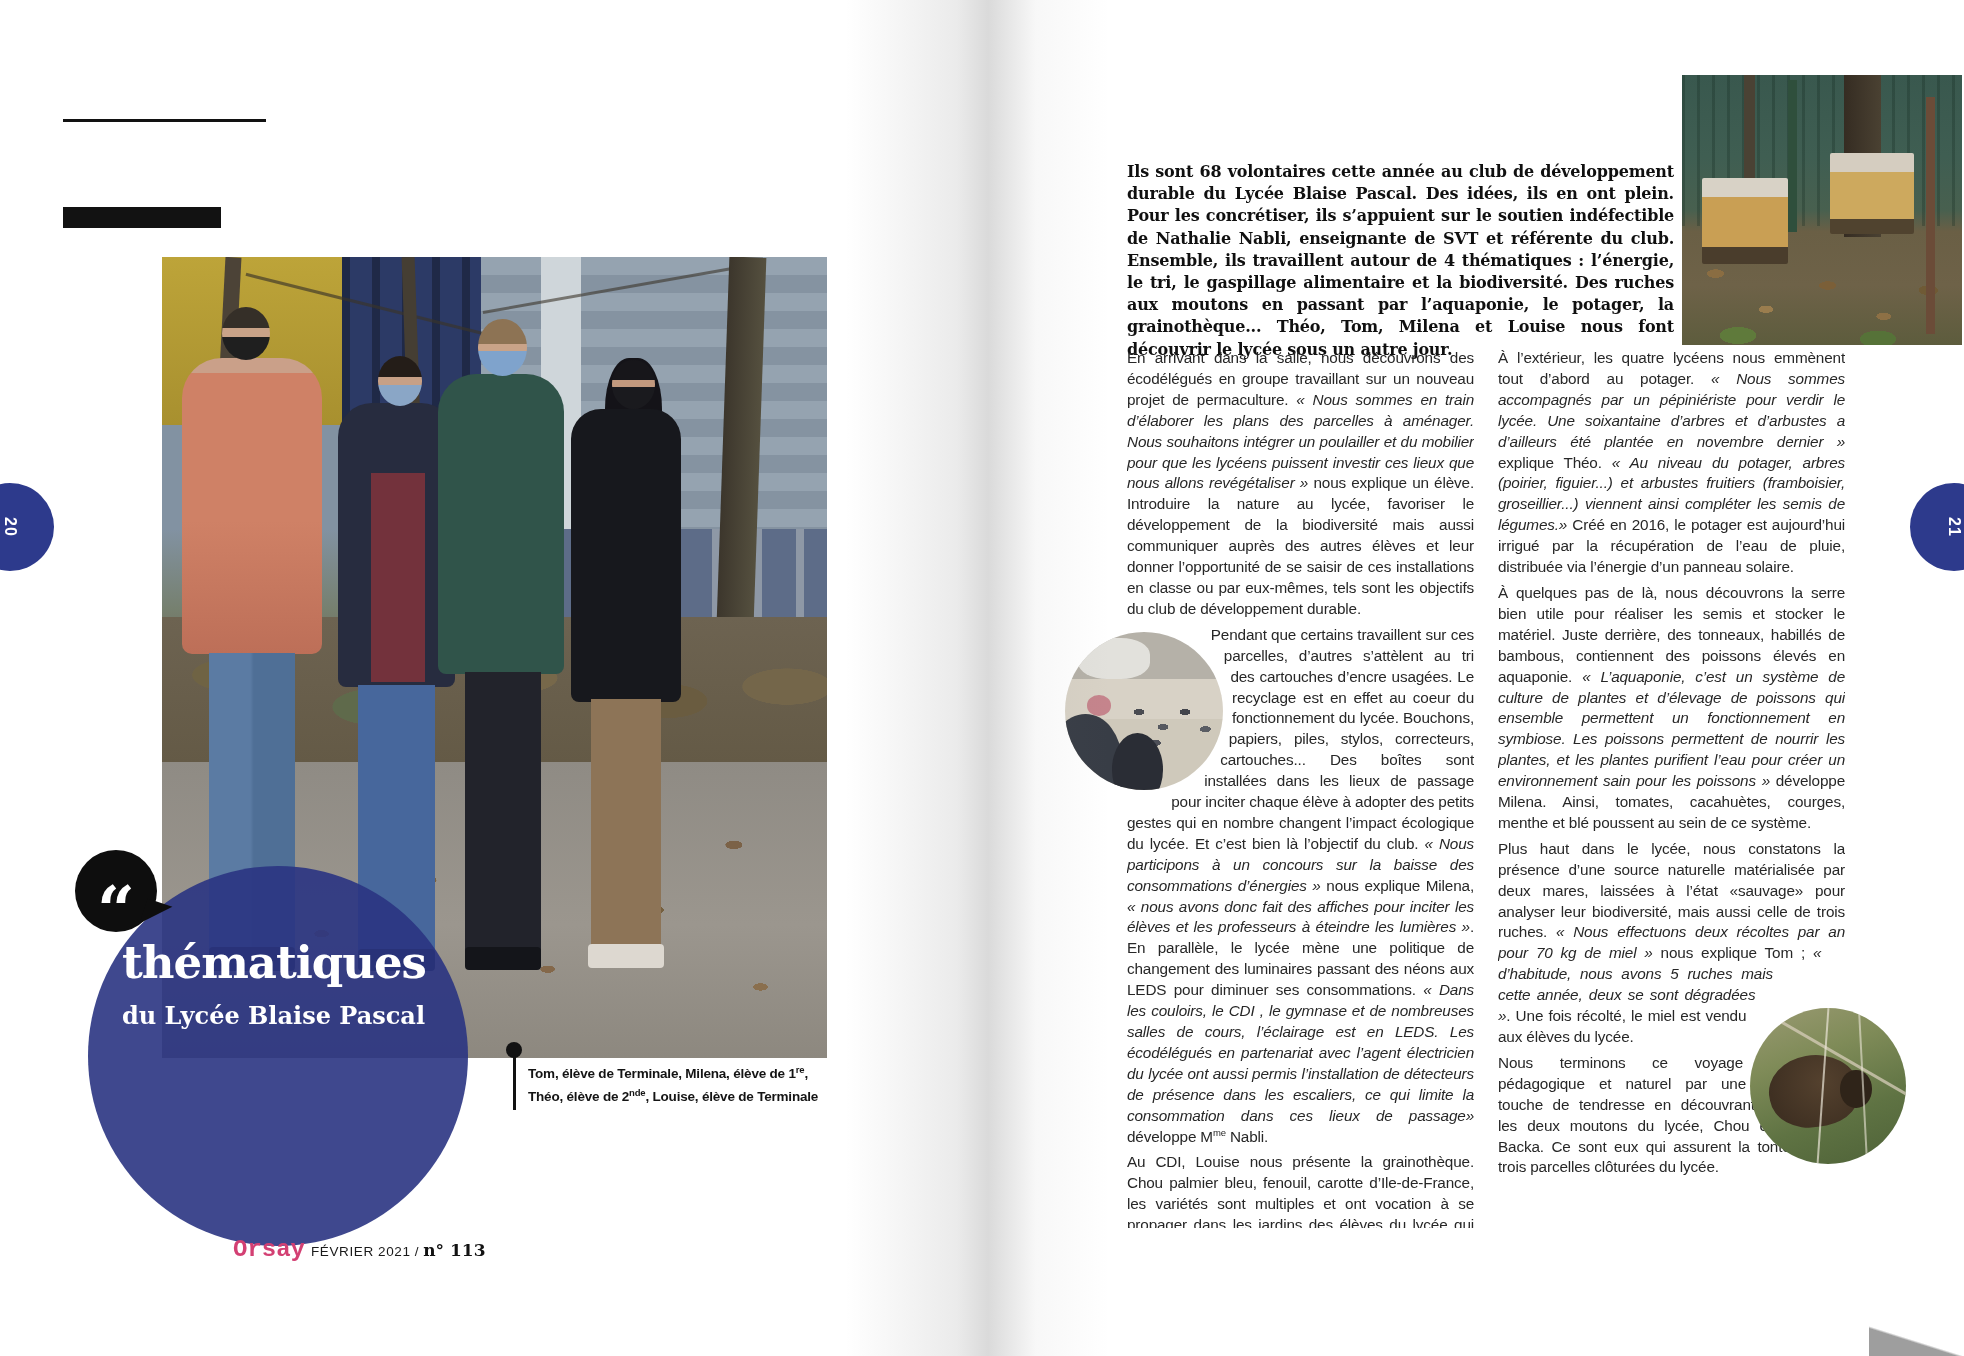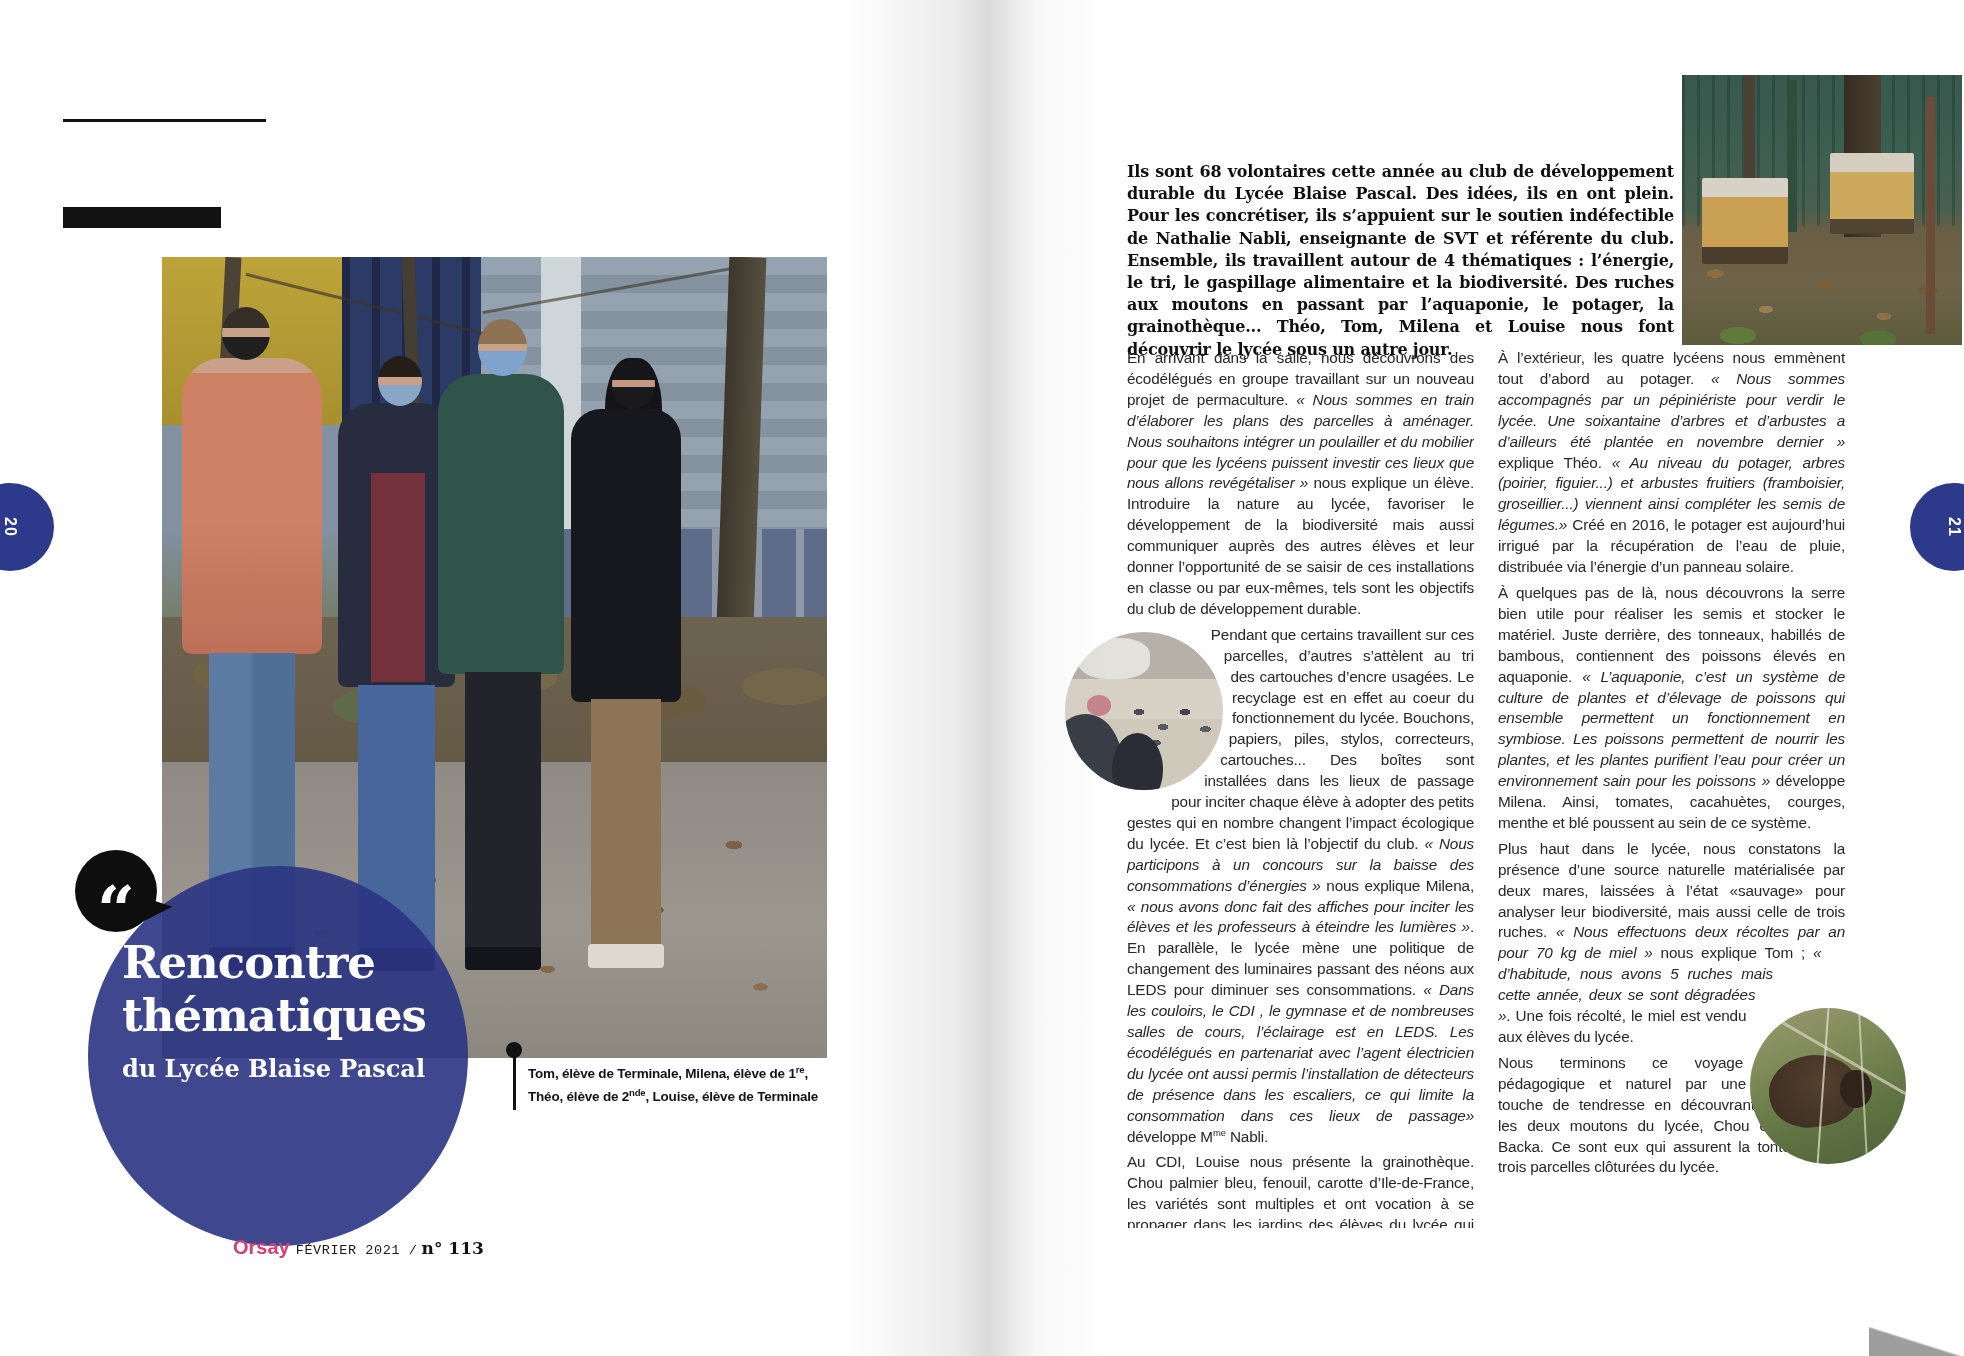--- a/index.html
+++ b/index.html
@@ -87,22 +87,22 @@
   .quote-glyph{font-family:"DejaVu Serif",serif;font-weight:bold;font-size:66px;color:#fff;
     line-height:0;margin-top:38px;}
 
   
   .cap-dot{left:506px;top:1042px;width:16px;height:16px;border-radius:50%;background:#121212;}
   .cap-line{left:513px;top:1056px;width:3px;height:54px;background:#121212;}
   .caption{left:528px;top:1062px;width:320px;font-weight:bold;font-size:13.5px;line-height:23px;
     letter-spacing:-0.2px;color:#141414;}
   .sup{font-size:9.5px;vertical-align:super;line-height:0;}
   .footer{left:233px;top:1236px;white-space:nowrap;}
-  .f-brand{font-family:Liberation Sans, sans-serif;font-weight:bold;font-size:20px;color:var(--pink,#d34073);}
-  .f-date{font-family:Liberation Mono, monospace;font-size:13.5px;letter-spacing:0.6px;color:#1a1a1a;margin-left:6px;}
+  .f-brand{font-family:Liberation Mono, monospace;font-weight:bold;font-size:24px;color:var(--pink,#d34073);}
+  .f-date{font-family:Liberation Sans, sans-serif;font-size:13.5px;letter-spacing:0.6px;color:#1a1a1a;margin-left:6px;}
   .f-num{font-family:"DejaVu Serif",serif;font-weight:bold;font-size:17px;color:#121212;margin-left:4px;}
 
   
   .tab{width:88px;height:88px;border-radius:50%;background:var(--blue,#2d3a8c);
     display:flex;align-items:center;justify-content:center;}
   .tab-left{left:-34px;top:483px;}
   .tab-right{left:1910px;top:483px;}
   .tab span{display:block;transform:rotate(90deg);color:#fff;font-weight:bold;font-size:16px;letter-spacing:1px;}
 
   
@@ -207,21 +207,20 @@
     <div class="mp-el p3-shoes"></div>
     <div class="mp-el p4-hair"></div>
     <div class="mp-el p4-jacket"></div>
     <div class="mp-el p4-head"></div>
     <div class="mp-el p4-legs"></div>
     <div class="mp-el p4-shoes"></div>
   </div>
 
   <div class="abs feature-circle">
     <div class="ft-text">
-      <div class="ft-line">Rencontre</div>
       <div class="ft-line">thématiques</div>
       <div class="ft-sub">du Lycée Blaise Pascal</div>
     </div>
   </div>
 
   <div class="abs quote-bubble">
     <span class="quote-glyph">“</span>
   </div>
 
   <div class="abs cap-dot"></div>

